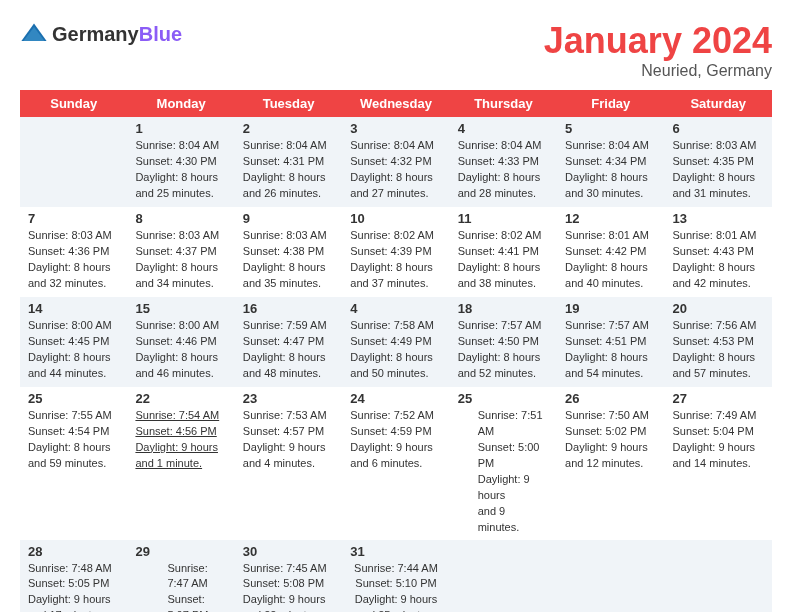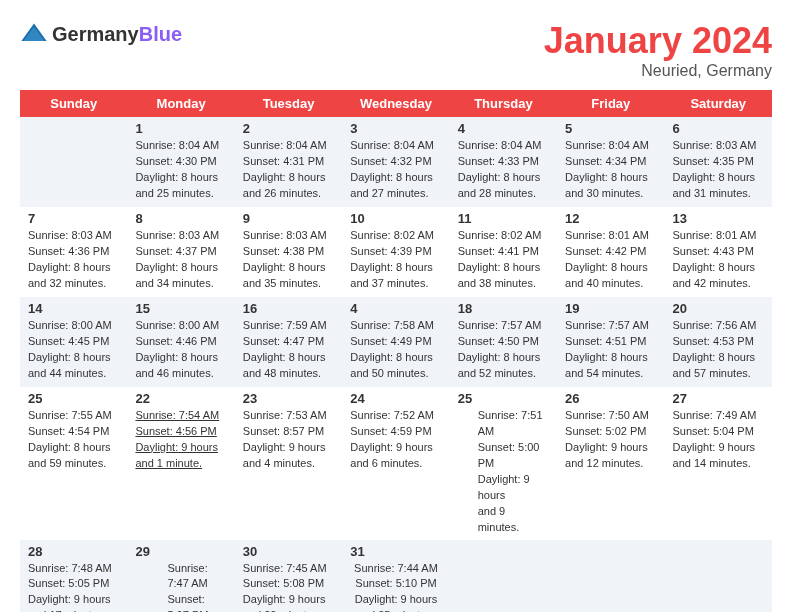--- a/index.html
+++ b/index.html
@@ -278,21 +278,21 @@
         <td>
           <span class="day-number">22</span>
           <div class="day-info" style="white-space: pre-line; text-decoration: underline;">Sunrise: 7:54 AM
 Sunset: 4:56 PM
 Daylight: 9 hours
 and 1 minute.</div>
         </td>
         <td>
           <span class="day-number">23</span>
           <div class="day-info" style="white-space: pre-line;">Sunrise: 7:53 AM
-Sunset: 8:57 PM
+Sunset: 4:57 PM
 Daylight: 9 hours
 and 4 minutes.</div>
         </td>
         <td>
           <span class="day-number">24</span>
           <div class="day-info" style="white-space: pre-line;">Sunrise: 7:52 AM
 Sunset: 4:59 PM
 Daylight: 9 hours
 and 6 minutes.</div>
         </td>

